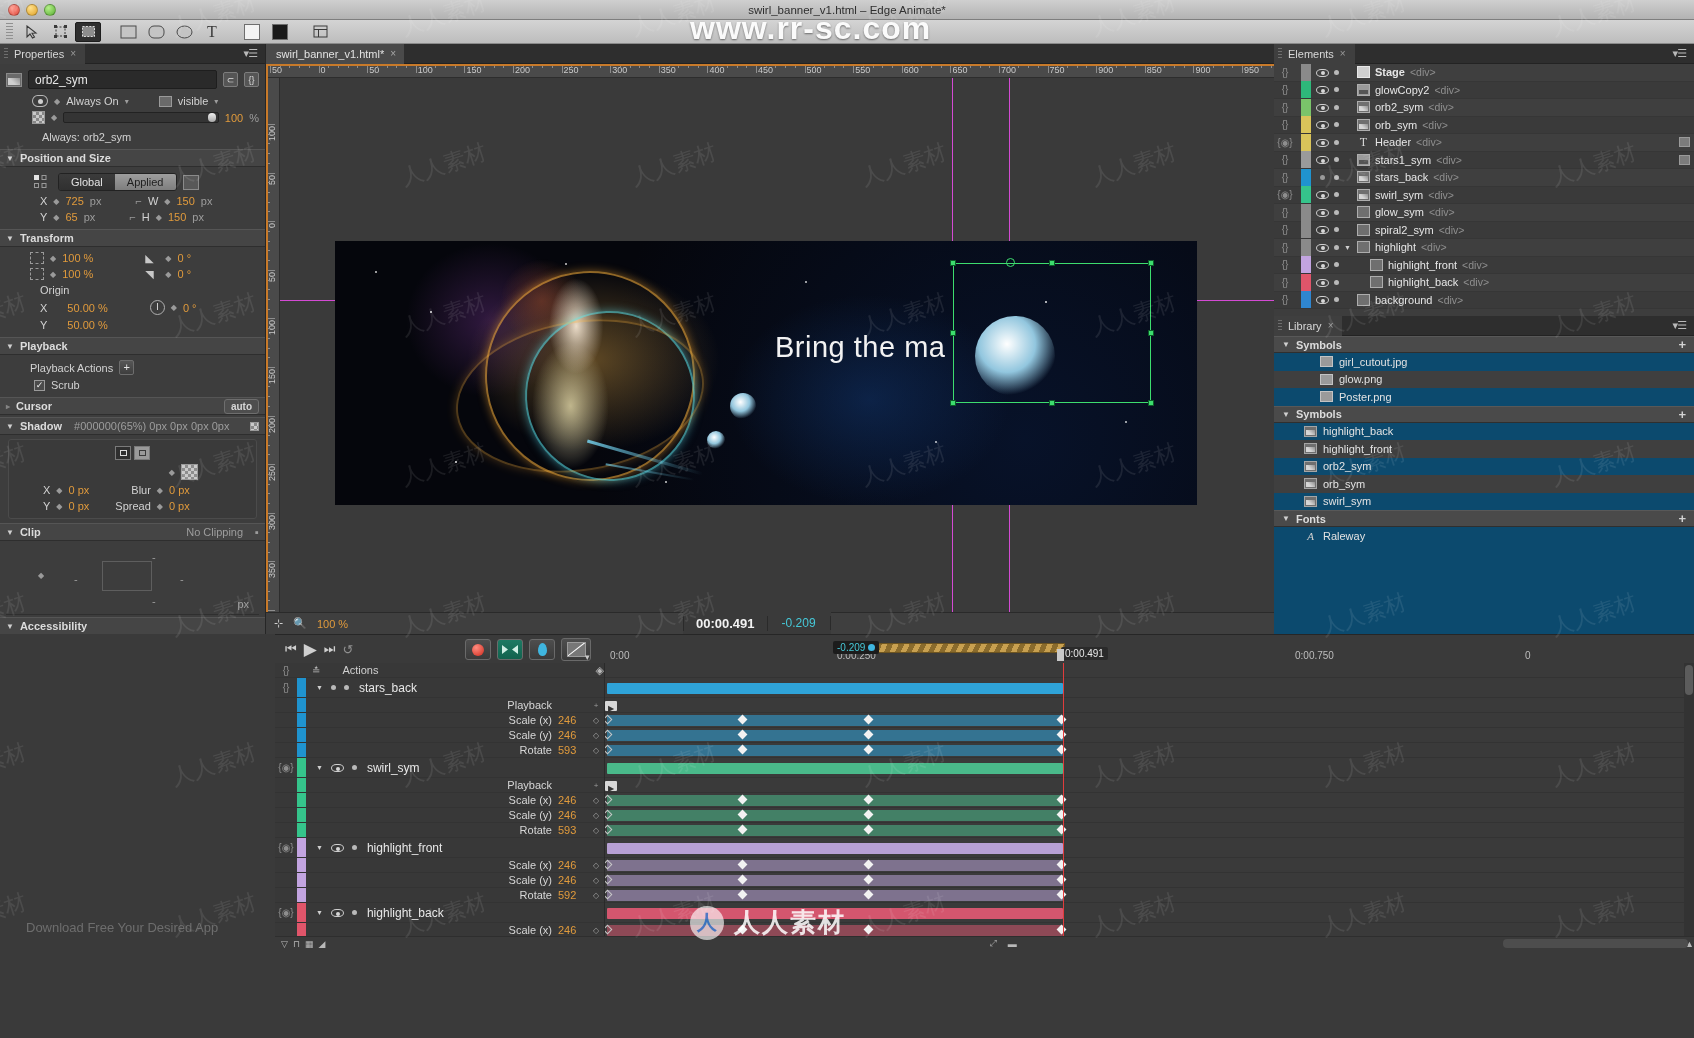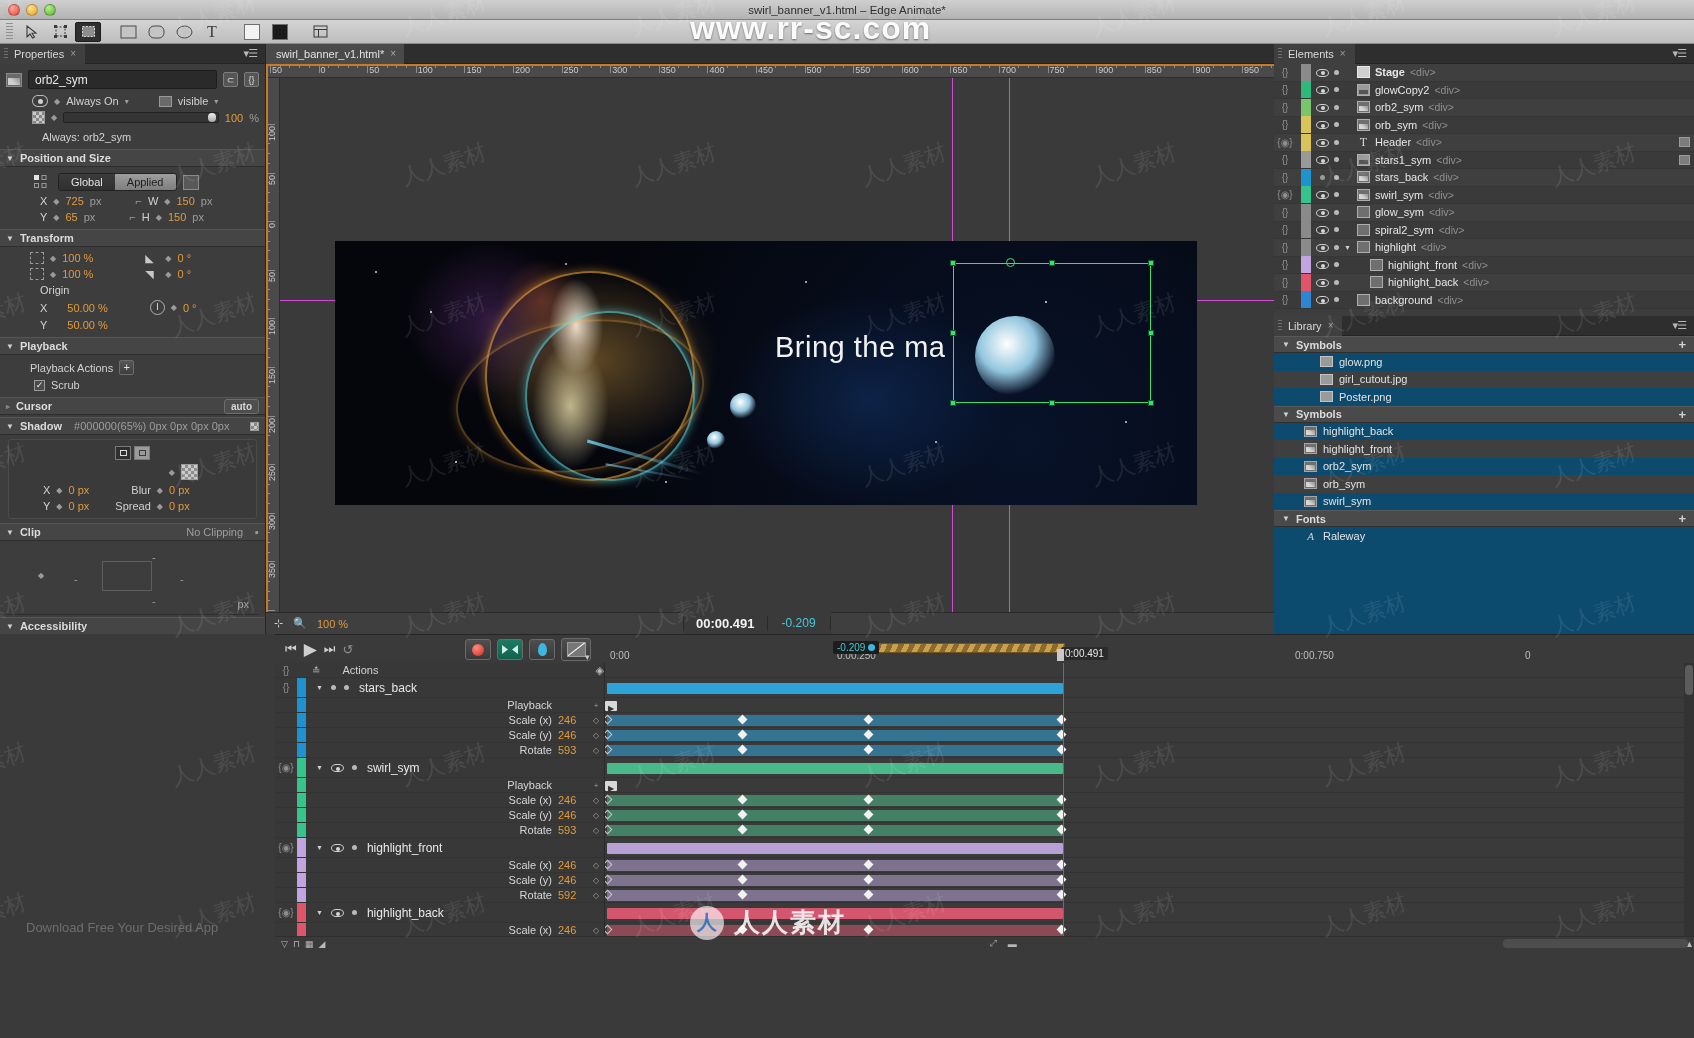--- a/index.html
+++ b/index.html
@@ -1238,25 +1238,25 @@
       <div class="panel-menu">▾☰</div>
     </div>
     <div id="lib-body">
         <div class="lib-sec">
           <span class="tri">▼</span>
           <span>Symbols</span>
           <span class="plus">+</span>
         </div>
         <div class="lib-row" style="padding-left: 46px;">
           <span class="img-ic"></span>
-          <span>glow.png</span>
+          <span>girl_cutout.jpg</span>
         </div>
         <div class="lib-row" style="padding-left: 46px;">
           <span class="img-ic"></span>
-          <span>girl_cutout.jpg</span>
+          <span>glow.png</span>
         </div>
         <div class="lib-row" style="padding-left: 46px;">
           <span class="img-ic"></span>
           <span>Poster.png</span>
         </div>
         <div class="lib-sec">
           <span class="tri">▼</span>
           <span>Symbols</span>
           <span class="plus">+</span>
         </div>

